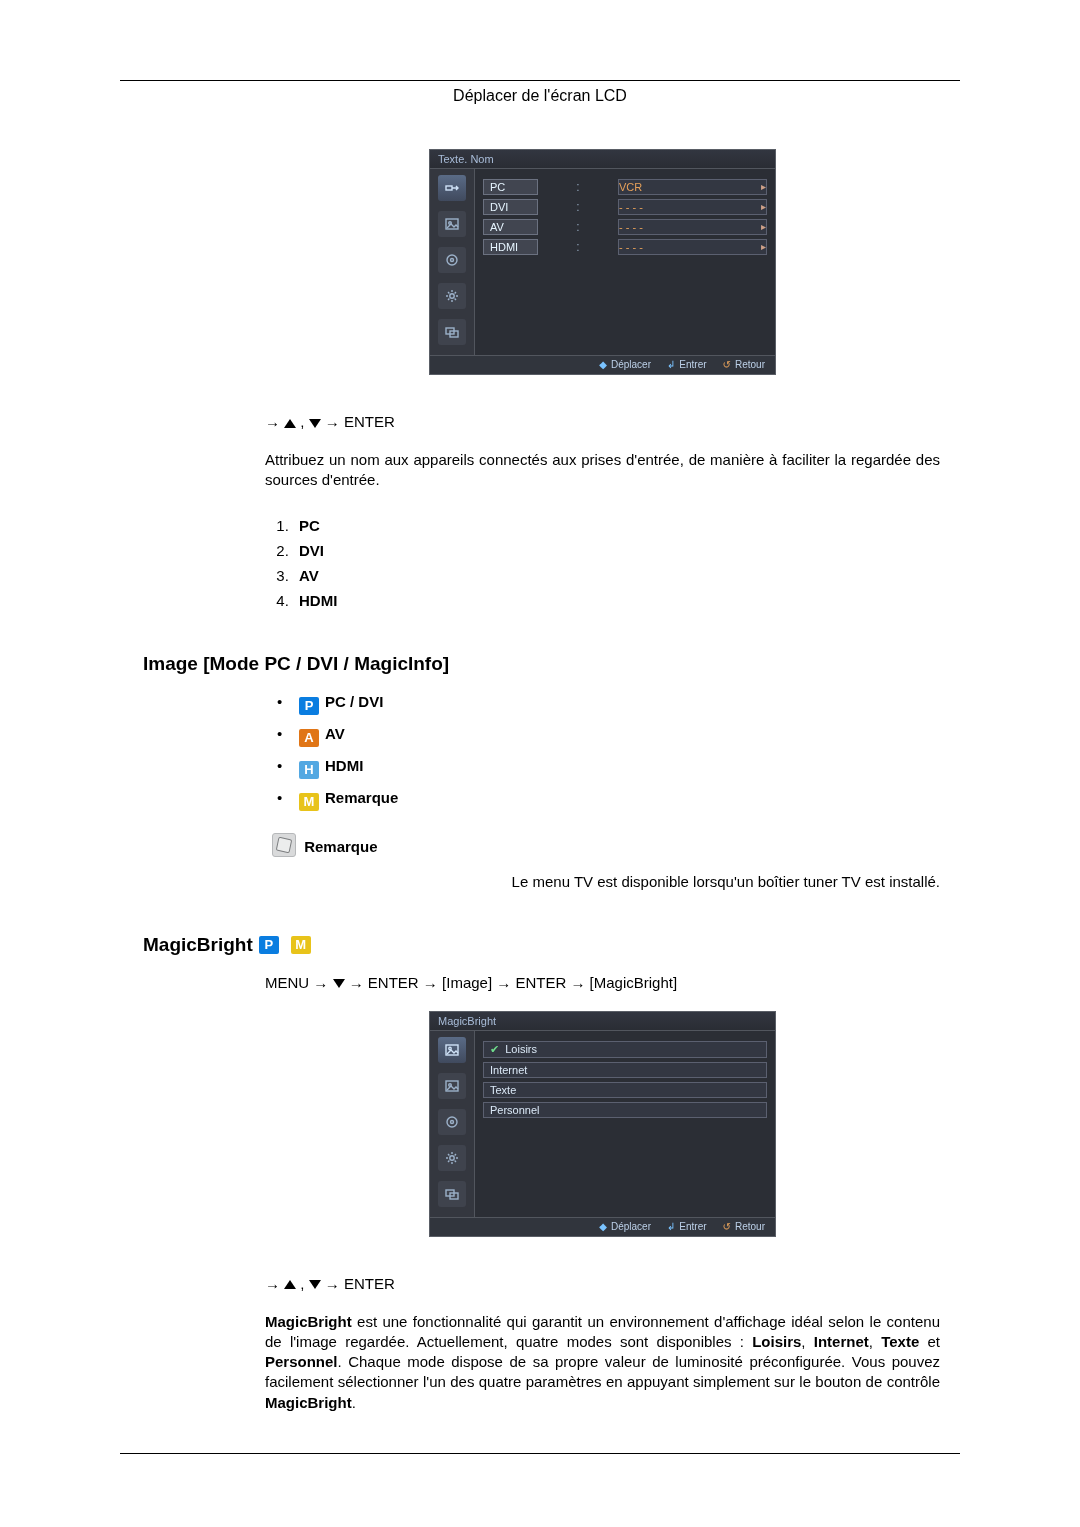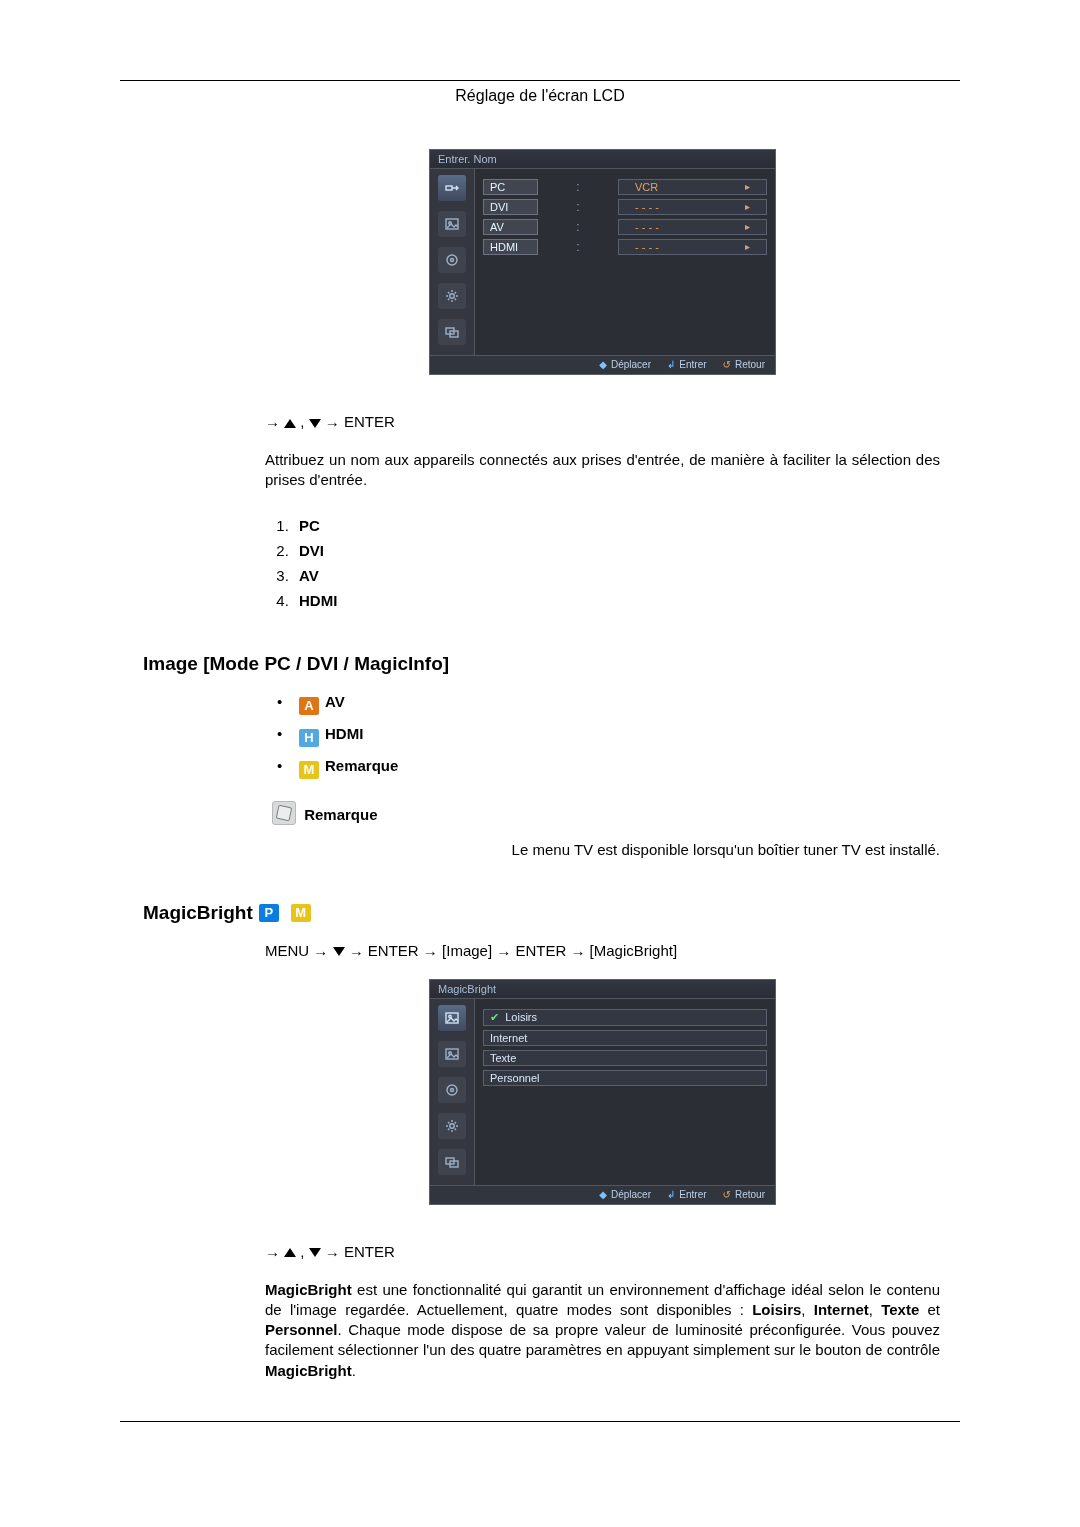--- a/index.html
+++ b/index.html
@@ -81,21 +81,21 @@
     font-size:11px;
     padding:1px 6px;
     width:55px;
     box-sizing:border-box;
   }
   .osd-colon { width:80px; text-align:center; color:#8fa2b8; }
   .osd-value {
     color:#e6a15a;
     font-size:11px;
     flex:1;
-    padding:1px 16px;
+    padding:1px 0;
     border:1px solid #5b6070;
     background:#333742;
     text-align:left;
   }
   .osd-value.arrowed::after {
     content:"▸";
     float:right;
     color:#cfa188;
     font-size:10px;
   }
@@ -170,26 +170,26 @@
 
   .mb-heading { display:flex; align-items:center; gap:6px; margin:8px 0 18px;}
 
   .hr-bot { margin-top:40px; }
 </style>
 </head>
 <body>
 
 <div class="page">
   <hr class="hr-top">
-  <div class="header-title">Réglage de l'écran LCD</div>
+  <div class="header-title">Déplacer de l'écran LCD</div>
 
   <div class="content">
 
     <div class="osd">
-      <div class="osd-title">Entrer. Nom</div>
+      <div class="osd-title">Texte. Nom</div>
       <div class="osd-body">
         <div class="osd-sidebar">
           <div class="osd-icon active">
             <svg viewBox="0 0 16 16" fill="none" stroke="#cfe2f7" stroke-width="1.4">
                 <rect x="2" y="6" width="6" height="4"></rect>
                 <path d="M8 8h6M12 6l2 2-2 2"></path>
               </svg>
           </div>
           <div class="osd-icon">
             <svg viewBox="0 0 16 16" fill="none" stroke="#9cb1c9" stroke-width="1.4">
@@ -253,36 +253,37 @@
             <span class="sym">↺</span>
             <span>Retour</span>
           </span>
       </div>
     </div>
 
     <p class="nav-line">
       <span class="arrow">→ </span><span class="triangle-up"></span> , <span class="triangle-down"></span><span class="arrow"> → </span><span>ENTER</span>
     </p>
 
-    <p class="para">Attribuez un nom aux appareils connectés aux prises d'entrée, de manière à faciliter la sélection des prises d'entrée.</p>
+    <p class="para">Attribuez un nom aux appareils connectés aux prises d'entrée, de manière à faciliter la regardée des sources d'entrée.</p>
 
     <ol class="num">
       <li><b>PC</b></li>
       <li><b>DVI</b></li>
       <li><b>AV</b></li>
       <li><b>HDMI</b></li>
     </ol>
   </div>
 
   <div class="content content-wide">
     <h2 class="section">Image [Mode PC / DVI / MagicInfo]</h2>
   </div>
 
   <div class="content" style="margin-top:0;">
     <ul class="modes" style="padding-left:12px;">
+      <li><span class="mode-badge b-p">P</span><b>PC / DVI</b></li>
       <li><span class="mode-badge b-a">A</span><b>AV</b></li>
       <li><span class="mode-badge b-h">H</span><b>HDMI</b></li>
       <li><span class="mode-badge b-m">M</span><b>Remarque</b></li>
     </ul>
 
     <div class="note-line" style="padding-left:7px;">
       <span class="note-icon"></span>
       <b>Remarque</b>
     </div>
     <p class="note-text" style="padding-left:0;text-align:right;">Le menu TV est disponible lorsqu'un boîtier tuner TV est installé.</p>

